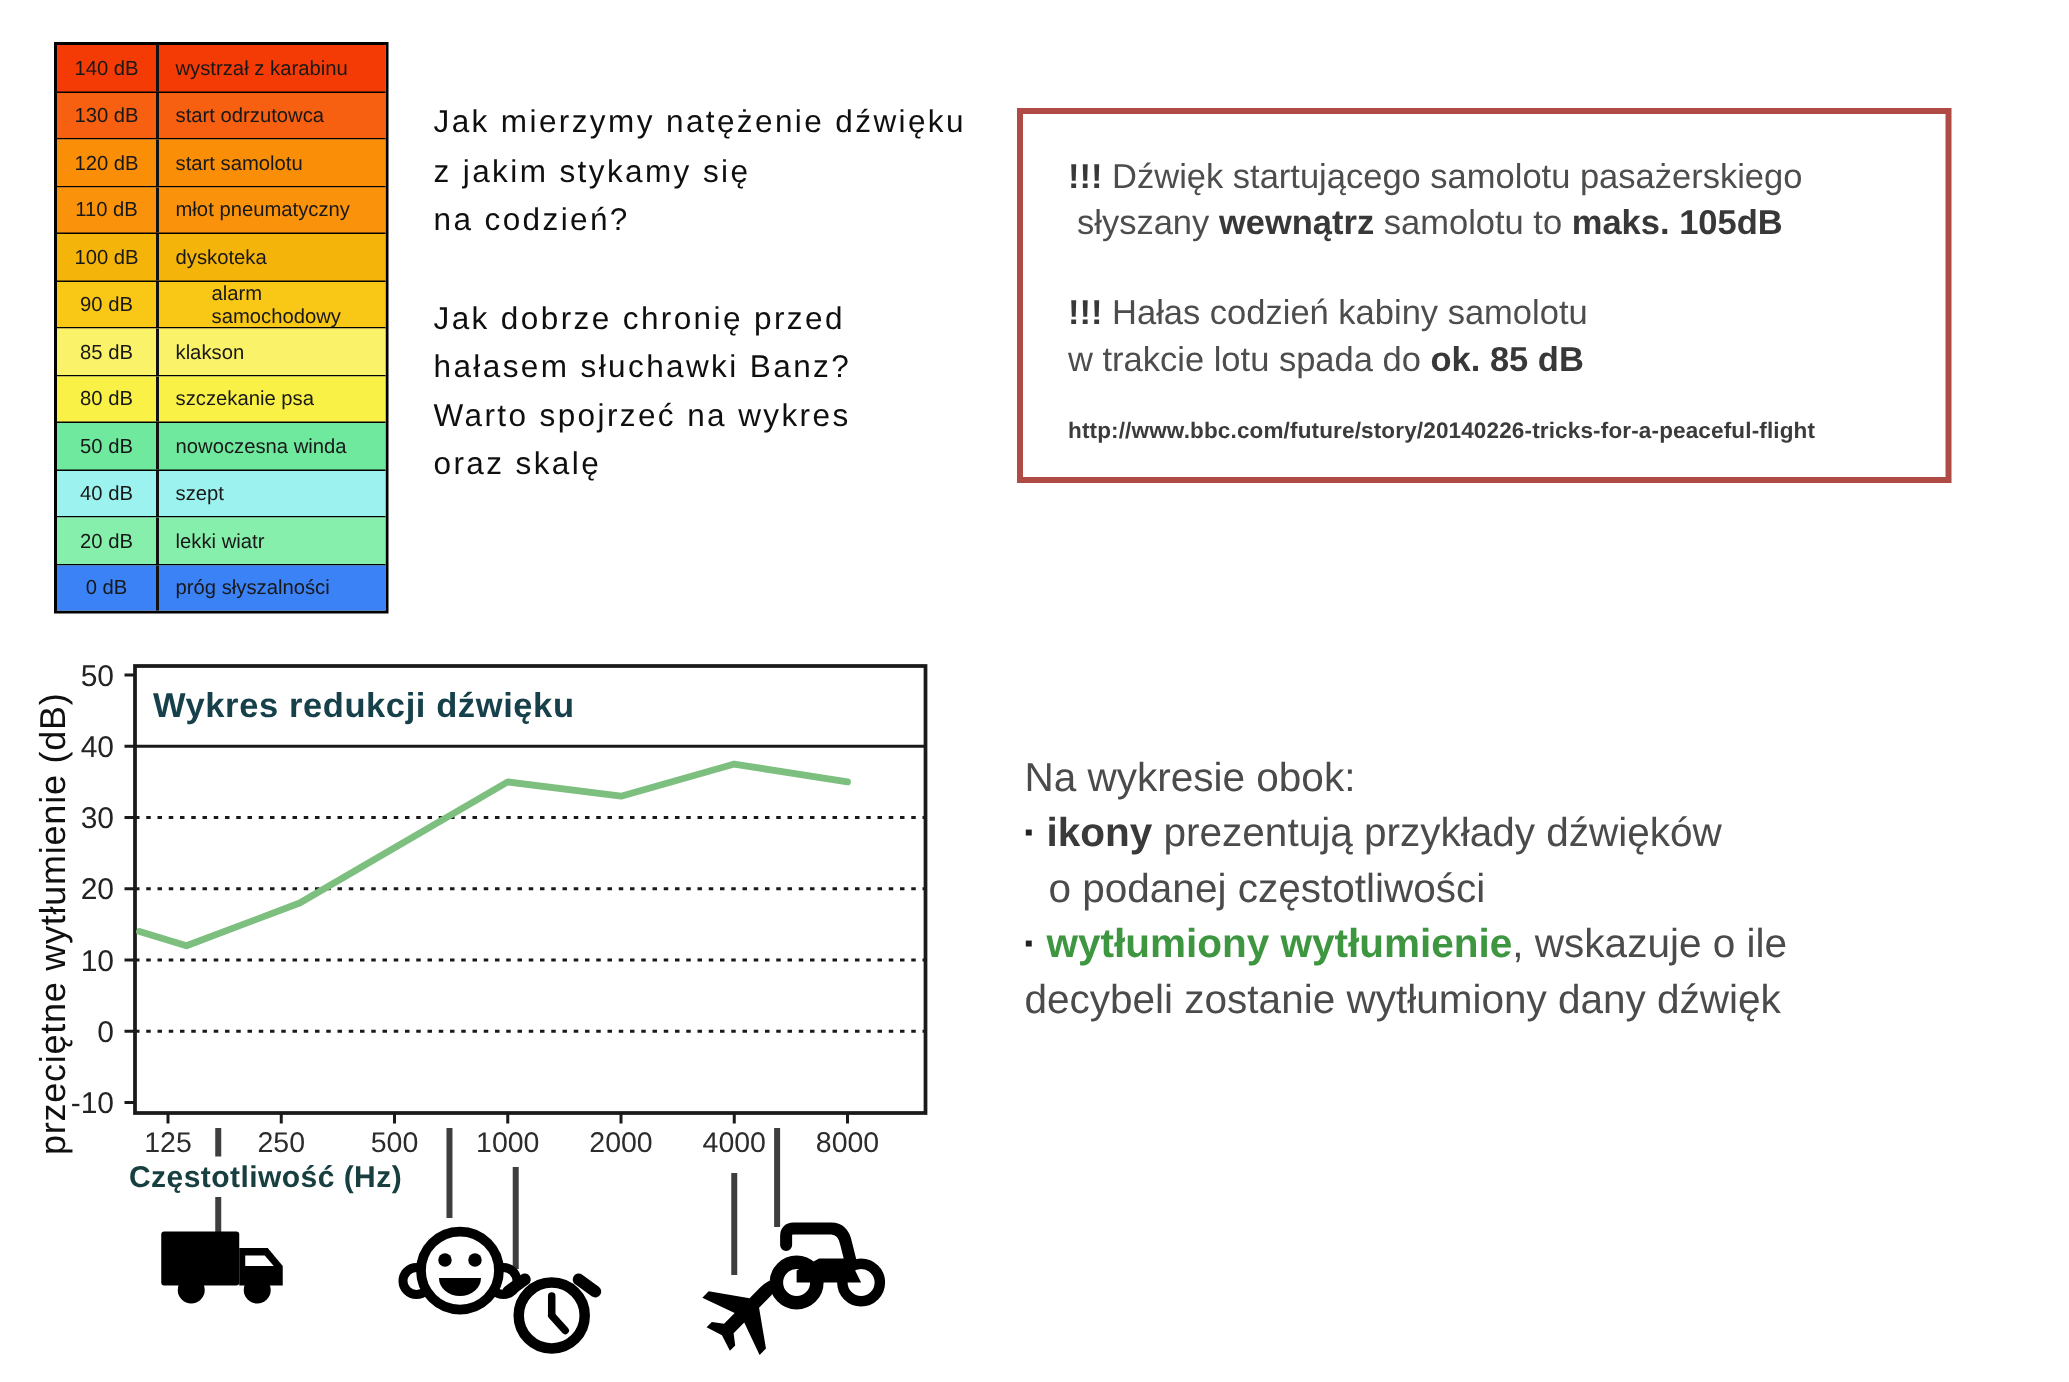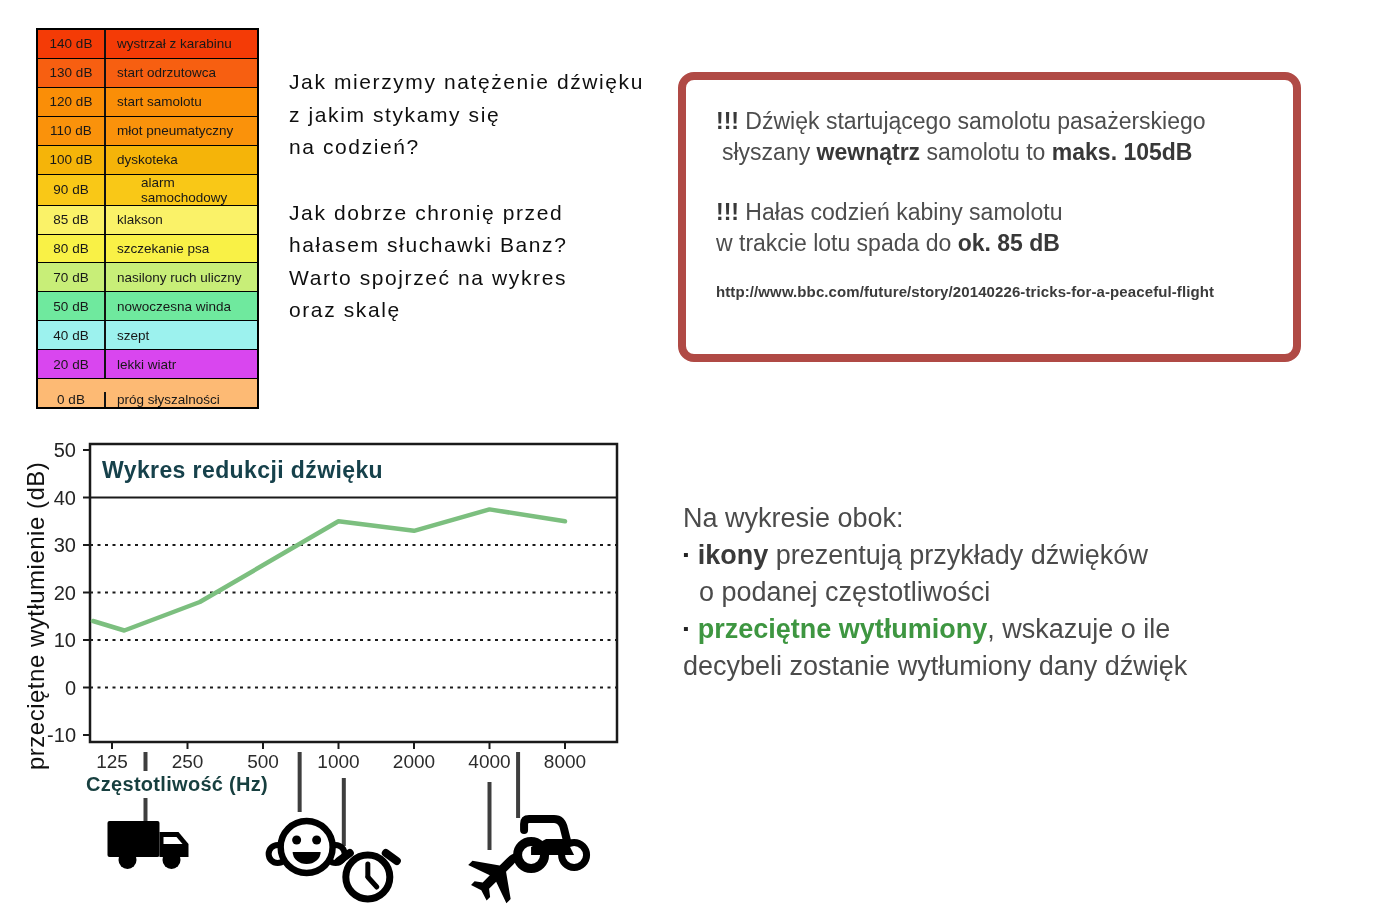--- a/index.html
+++ b/index.html
@@ -15,22 +15,22 @@
                  border-right:2px solid #121212;font-size:13.5px;color:#181818;}
   .db-cell-label{flex:1;display:flex;align-items:center;padding-left:11px;
                  font-size:13.5px;color:#181818;}
 
   
   .intro{position:absolute;left:289px;top:66px;width:400px;font-size:21px;
          line-height:1.55;letter-spacing:1.6px;color:#0f0f0f;}
   .intro .para2{margin-top:33px;}
 
   
-  .infobox{position:absolute;left:678px;top:72px;width:623px;height:290px;box-sizing:border-box;
-           border:8px solid #404040;border-radius:16px;padding:26px 24px 0 30px;
+  .infobox{position:absolute;left:678px;top:72px;width:623px;height:250px;box-sizing:border-box;
+           border:4px solid #404040;border-radius:0;padding:26px 24px 0 30px;
            color:#4d4d4d;font-size:23px;line-height:1.33;}
   .infobox p{margin:0;}
   .infobox b{color:#383838;}
   .ib-indent{padding-left:6px;}
   .ib-gap{height:30px;}
   .ib-gap2{height:24px;}
   .ib-src{font-size:15px;font-weight:bold;color:#3b3b3b;letter-spacing:0.1px;}
 
   
   .note{position:absolute;left:683px;top:500px;width:640px;font-size:27px;
@@ -80,37 +80,33 @@
         <div class="db-cell-label">alarm samochodowy</div>
       </div>
       <div class="db-row" style="background: rgb(250, 242, 104);">
         <div class="db-cell-level">85 dB</div>
         <div class="db-cell-label">klakson</div>
       </div>
       <div class="db-row" style="background: rgb(249, 241, 70);">
         <div class="db-cell-level">80 dB</div>
         <div class="db-cell-label">szczekanie psa</div>
       </div>
-      <div class="db-row" style="background: rgb(200, 238, 120);">
-        <div class="db-cell-level">70 dB</div>
-        <div class="db-cell-label">nasilony ruch uliczny</div>
-      </div>
       <div class="db-row" style="background: rgb(111, 233, 158);">
         <div class="db-cell-level">50 dB</div>
         <div class="db-cell-label">nowoczesna winda</div>
       </div>
       <div class="db-row" style="background: rgb(156, 242, 238);">
         <div class="db-cell-level">40 dB</div>
         <div class="db-cell-label">szept</div>
       </div>
-      <div class="db-row" style="background: #d946ef;">
+      <div class="db-row" style="background: #86efac;">
         <div class="db-cell-level">20 dB</div>
         <div class="db-cell-label">lekki wiatr</div>
       </div>
-      <div class="db-row" style="background: #fdba74; align-items: flex-end;">
+      <div class="db-row" style="background: #3b82f6;">
         <div class="db-cell-level">0 dB</div>
         <div class="db-cell-label">próg słyszalności</div>
       </div>
     </div>
 
   <div class="intro">
     <div>
       <div>Jak mierzymy natężenie dźwięku</div>
       <div>z jakim stykamy się</div>
       <div>na codzień?</div>
@@ -130,21 +126,21 @@
     <p><b>!!!</b><span> Hałas codzień kabiny samolotu</span></p>
     <p><span>w trakcie lotu spada do </span><b>ok. 85 dB</b></p>
     <div class="ib-gap2"></div>
     <p class="ib-src">http://www.bbc.com/future/story/20140226-tricks-for-a-peaceful-flight</p>
   </div>
 
   <div class="note">
     <div>Na wykresie obok:</div>
     <div><span class="blt">▪</span><b>ikony</b><span> prezentują przykłady dźwięków</span></div>
     <div class="note-indent">o podanej częstotliwości</div>
-    <div><span class="blt">▪</span><b class="green-term" id="green-term" style="color: rgb(62, 150, 65);">przeciętne wytłumiony</b><span>, wskazuje o ile</span></div>
+    <div><span class="blt">▪</span><b class="green-term" id="green-term" style="color: rgb(62, 150, 65);">wytłumiony wytłumienie</b><span>, wskazuje o ile</span></div>
     <div>decybeli zostanie wytłumiony dany dźwięk</div>
   </div>
 
   <div class="ylabel">przeciętne wytłumienie (dB)</div>
 
   <svg id="chart-svg" style="position:absolute;left:20px;top:430px;" width="620" height="491" viewBox="0 0 620 491">
     <g id="chart-grid">
         <line x1="70" x2="597" y1="67.5" y2="67.5" stroke="#1a1a1a" stroke-width="2"></line>
         <line x1="70" x2="597" y1="115" y2="115" stroke="#1a1a1a" stroke-width="2" stroke-dasharray="3 4.5"></line>
         <line x1="70" x2="597" y1="162.5" y2="162.5" stroke="#1a1a1a" stroke-width="2" stroke-dasharray="3 4.5"></line>

